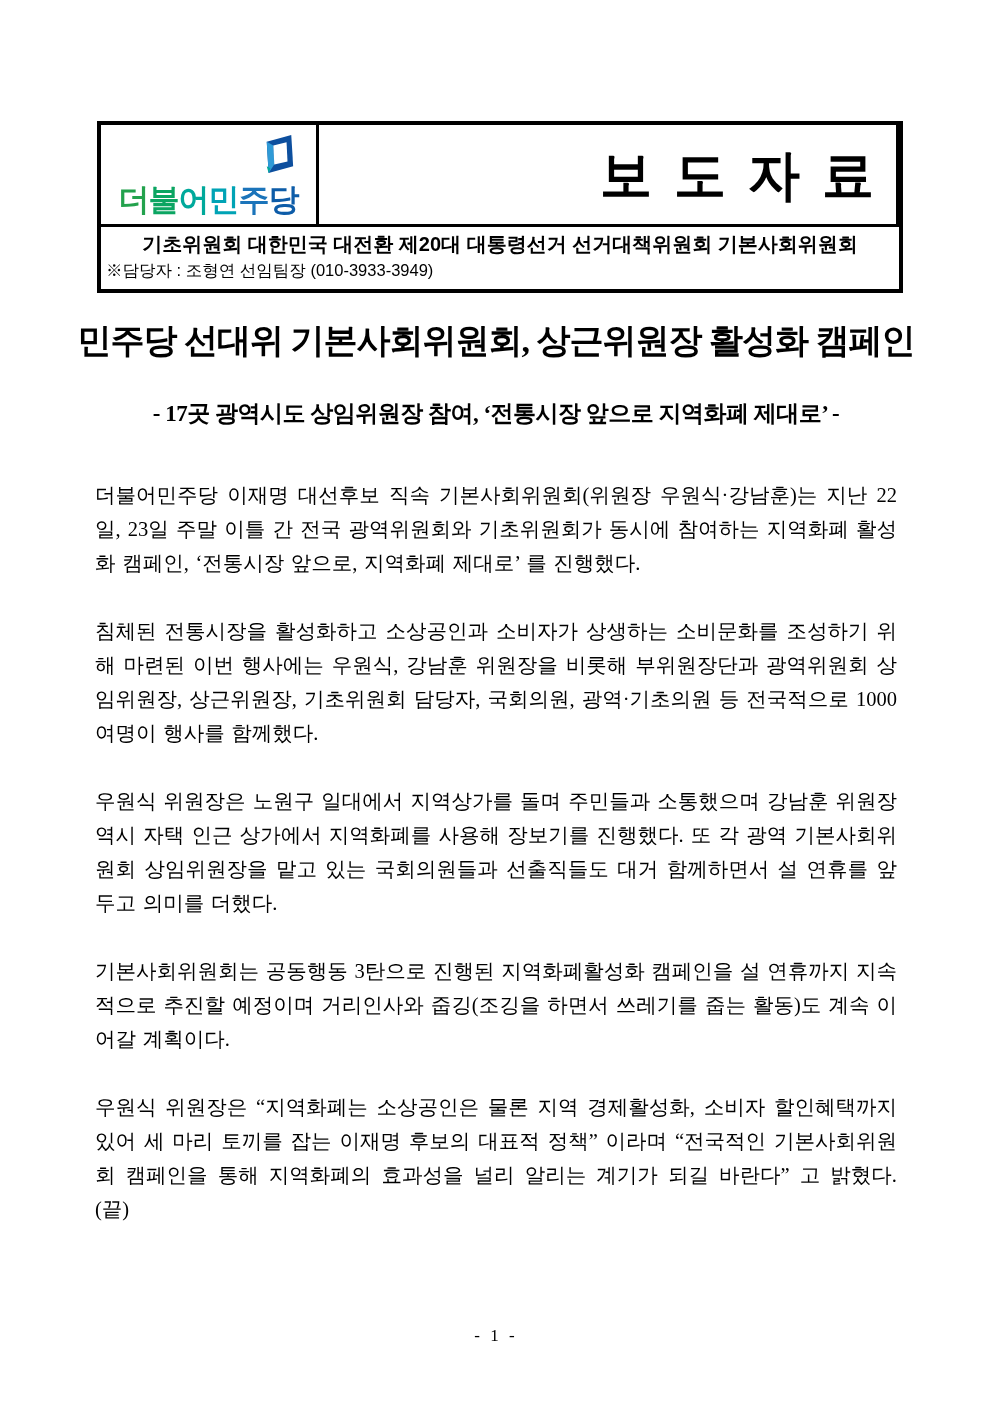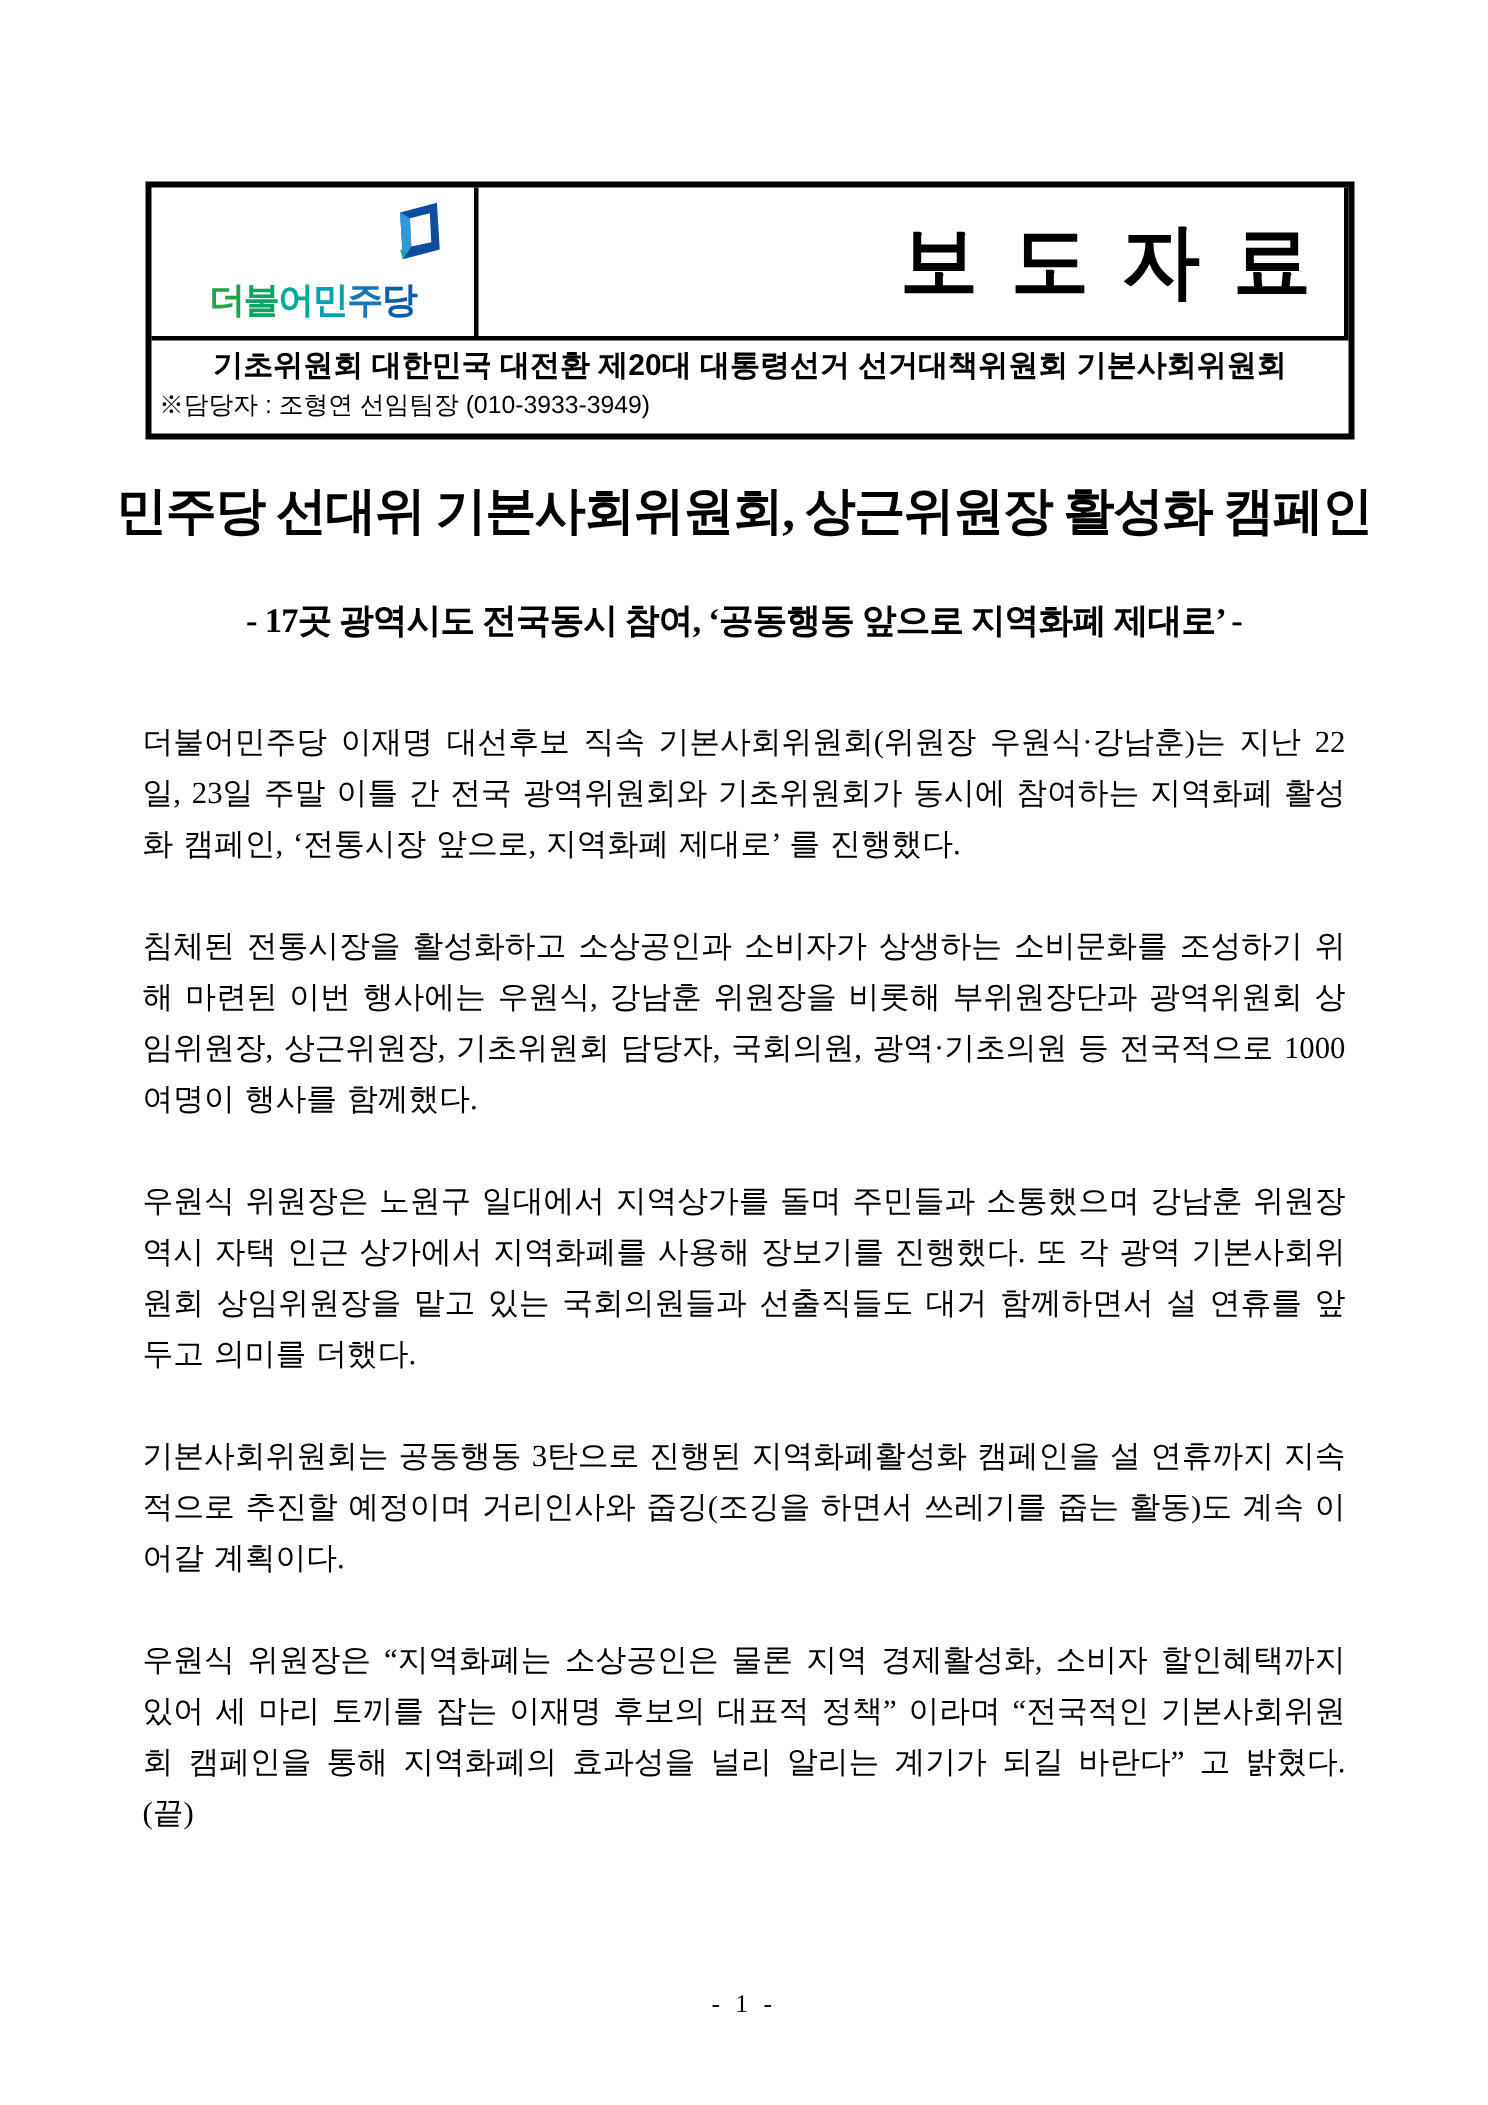--- a/index.html
+++ b/index.html
@@ -17,22 +17,22 @@
     position:absolute; left:97px; top:121px; width:806px;
     border:4px solid #000; box-sizing:border-box; background:#fff;
   }
   .header-row1 { display:flex; height:99px; border-bottom:3px solid #000; }
   .cell-logo {
     width:218px; border-right:3px solid #000; box-sizing:border-box;
     position:relative; display:flex; align-items:flex-end; justify-content:center;
     padding-bottom:9px;
   }
   .logo-text {
-    font-family:Liberation Mono, monospace;
-    font-weight:800; font-size:24px; letter-spacing:-1px; line-height:1;
+    font-family:Liberation Serif, serif;
+    font-weight:800; font-size:31px; letter-spacing:-1px; line-height:1;
     white-space:nowrap;
   }
   .logo-symbol { position:absolute; top:9px; right:20px; width:34px; height:40px; }
   .cell-doctype {
     flex:1; border-right:3px solid #000; box-sizing:border-box;
     display:flex; align-items:center; justify-content:flex-end;
   }
   .doctype-text {
     font-family:"Liberation Sans", sans-serif;
     font-weight:900; font-size:52px; line-height:1;
@@ -99,21 +99,21 @@
         <div class="doctype-text">보도자료</div>
       </div>
     </div>
     <div class="header-row2">
       <div class="committee-line">기초위원회 대한민국 대전환 제20대 대통령선거 선거대책위원회 기본사회위원회</div>
       <div class="contact-line">※담당자 : 조형연 선임팀장 (010-3933-3949)</div>
     </div>
   </div>
 
   <div class="doc-title">민주당 선대위 기본사회위원회, 상근위원장 활성화 캠페인</div>
-  <div class="doc-subtitle">- 17곳 광역시도 전국동시 참여, ‘공동행동 앞으로 지역화폐 제대로’ -</div>
+  <div class="doc-subtitle">- 17곳 광역시도 상임위원장 참여, ‘전통시장 앞으로 지역화폐 제대로’ -</div>
 
   <div class="body-text">
     <p>더불어민주당 이재명 대선후보 직속 기본사회위원회(위원장 우원식·강남훈)는 지난 22일, 23일 주말 이틀 간 전국 광역위원회와 기초위원회가 동시에 참여하는 지역화폐 활성화 캠페인, ‘전통시장 앞으로, 지역화폐 제대로’ 를 진행했다.</p>
     <p>침체된 전통시장을 활성화하고 소상공인과 소비자가 상생하는 소비문화를 조성하기 위해 마련된 이번 행사에는 우원식, 강남훈 위원장을 비롯해 부위원장단과 광역위원회 상임위원장, 상근위원장, 기초위원회 담당자, 국회의원, 광역·기초의원 등 전국적으로 1000여명이 행사를 함께했다.</p>
     <p>우원식 위원장은 노원구 일대에서 지역상가를 돌며 주민들과 소통했으며 강남훈 위원장 역시 자택 인근 상가에서 지역화폐를 사용해 장보기를 진행했다. 또 각 광역 기본사회위원회 상임위원장을 맡고 있는 국회의원들과 선출직들도 대거 함께하면서 설 연휴를 앞두고 의미를 더했다.</p>
     <p>기본사회위원회는 공동행동 3탄으로 진행된 지역화폐활성화 캠페인을 설 연휴까지 지속적으로 추진할 예정이며 거리인사와 줍깅(조깅을 하면서 쓰레기를 줍는 활동)도 계속 이어갈 계획이다.</p>
     <p>우원식 위원장은 “지역화폐는 소상공인은 물론 지역 경제활성화, 소비자 할인혜택까지 있어 세 마리 토끼를 잡는 이재명 후보의 대표적 정책” 이라며 “전국적인 기본사회위원회 캠페인을 통해 지역화폐의 효과성을 널리 알리는 계기가 되길 바란다” 고 밝혔다. (끝)</p>
   </div>
 
   <div class="page-footer">- 1 -</div>

